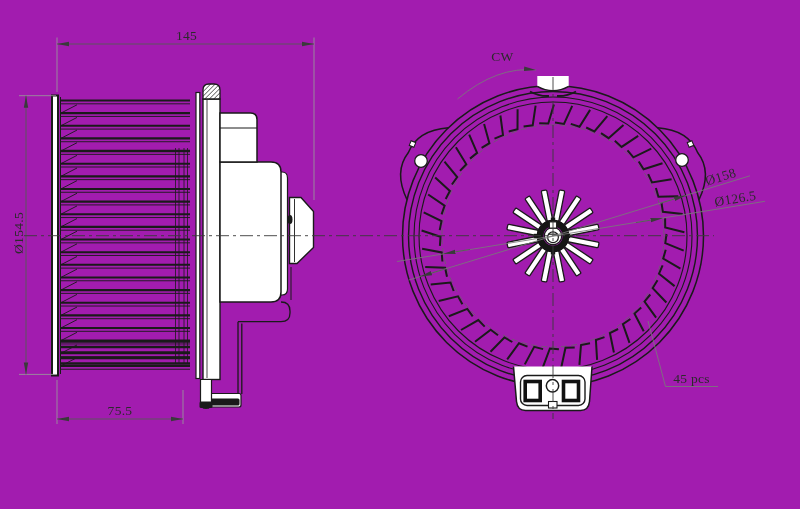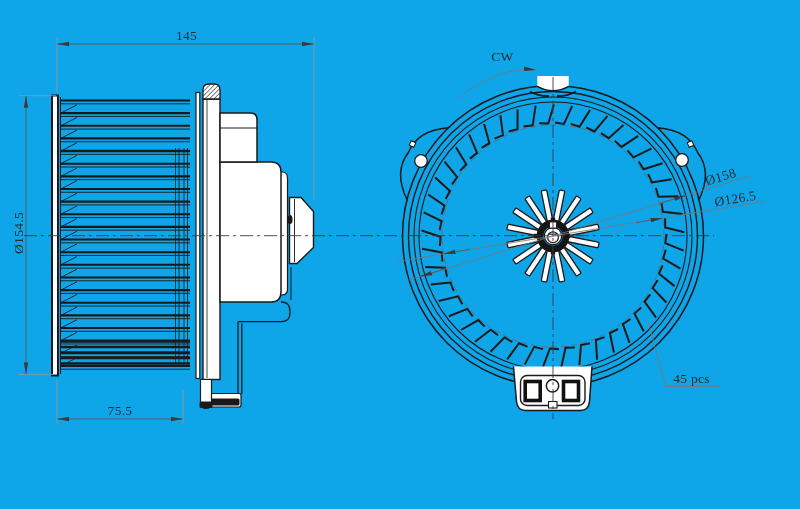--- a/index.html
+++ b/index.html
@@ -1,16 +1,16 @@
 <!DOCTYPE html>
 <html><head>
 <meta charset="utf-8">
 <style>
   html,body{margin:0;padding:0;background:#ffffff;}
-  .page{width:800px;height:509px;background:#0ea5e9;position:relative;overflow:hidden;}
+  .page{width:800px;height:509px;background:#a21caf;position:relative;overflow:hidden;}
   svg{display:block;}
   .fw{fill:#ffffff;stroke:#1a1a1a;}
   .ln{fill:none;stroke:#1a1a1a;}
   .ext{stroke:#9a9a9a;stroke-width:.85;fill:none;}
   .dim{stroke:#5a5a5a;stroke-width:.95;fill:none;}
   .ldr{stroke:#7a7a7a;stroke-width:.85;fill:none;}
   .cl{stroke:#3a3a3a;stroke-width:.9;stroke-dasharray:13 4 3 4;fill:none;}
   .dt{font:13.5px "Liberation Serif","DejaVu Serif",serif;fill:#2b2b2b;letter-spacing:.3px;}
 </style>
 </head>

